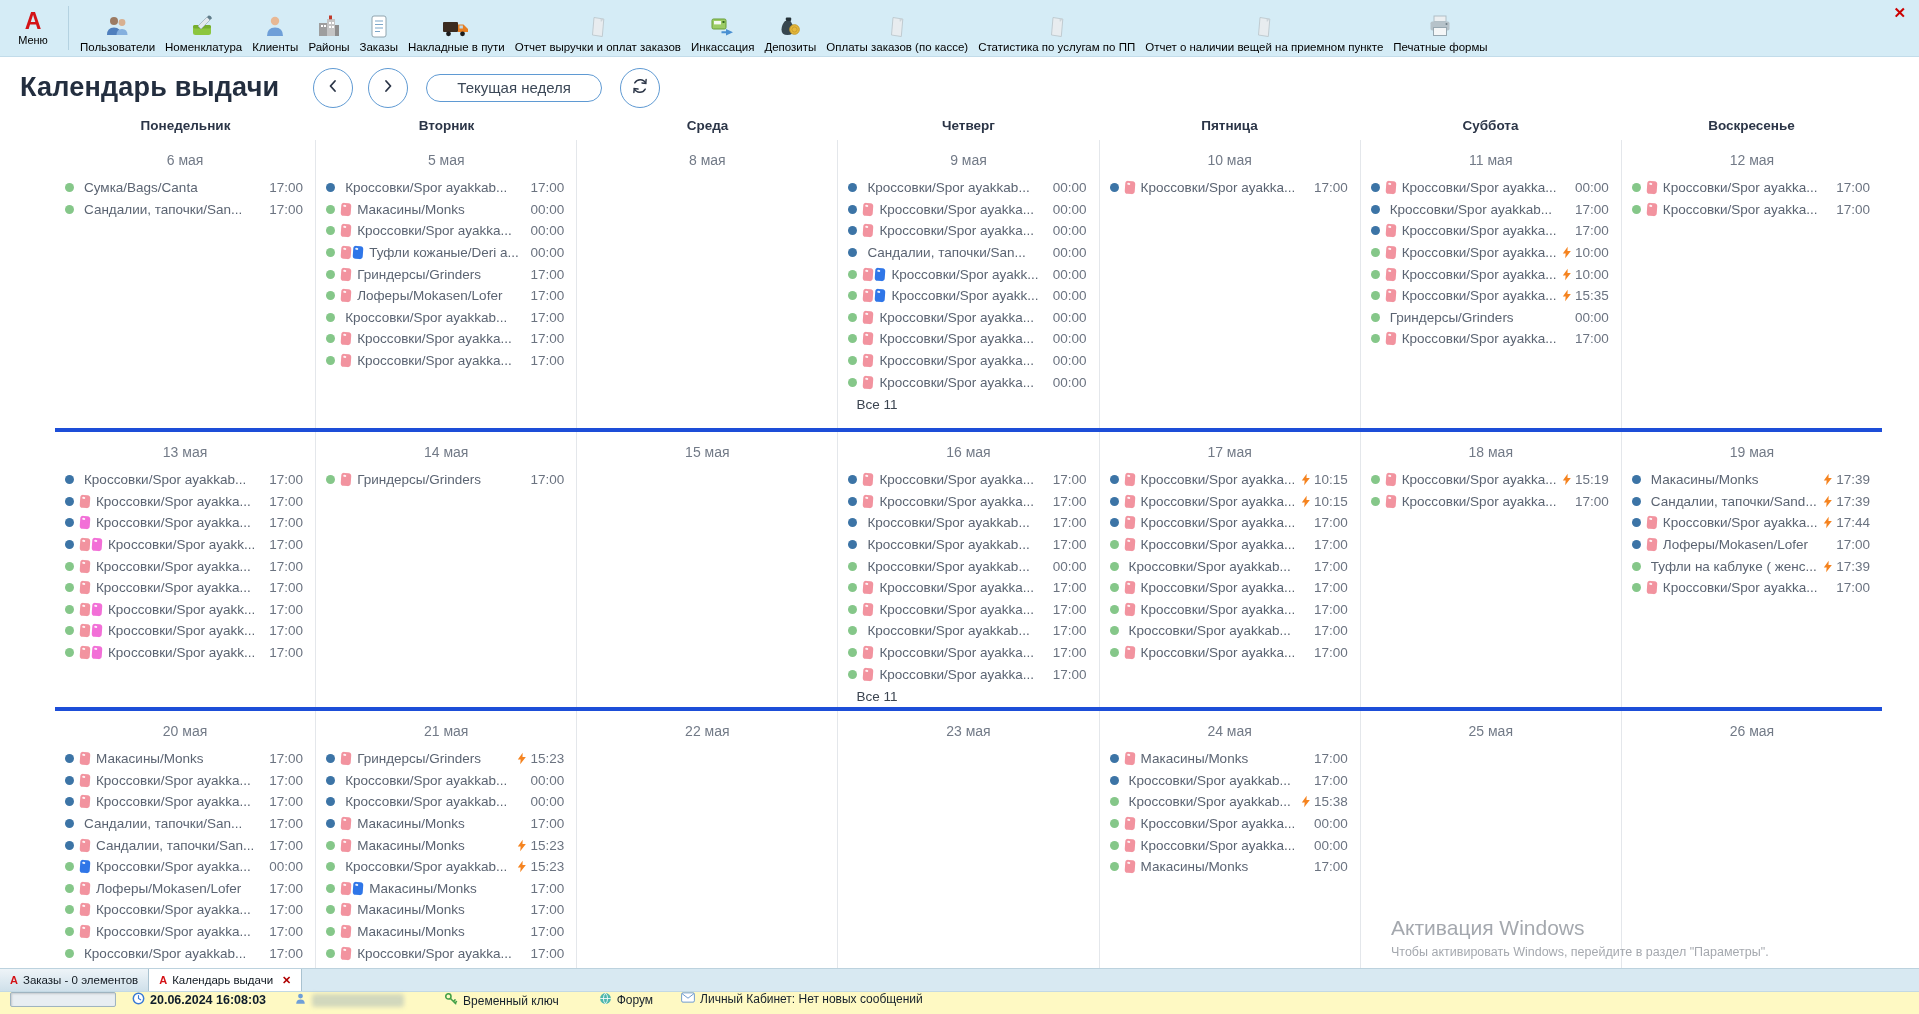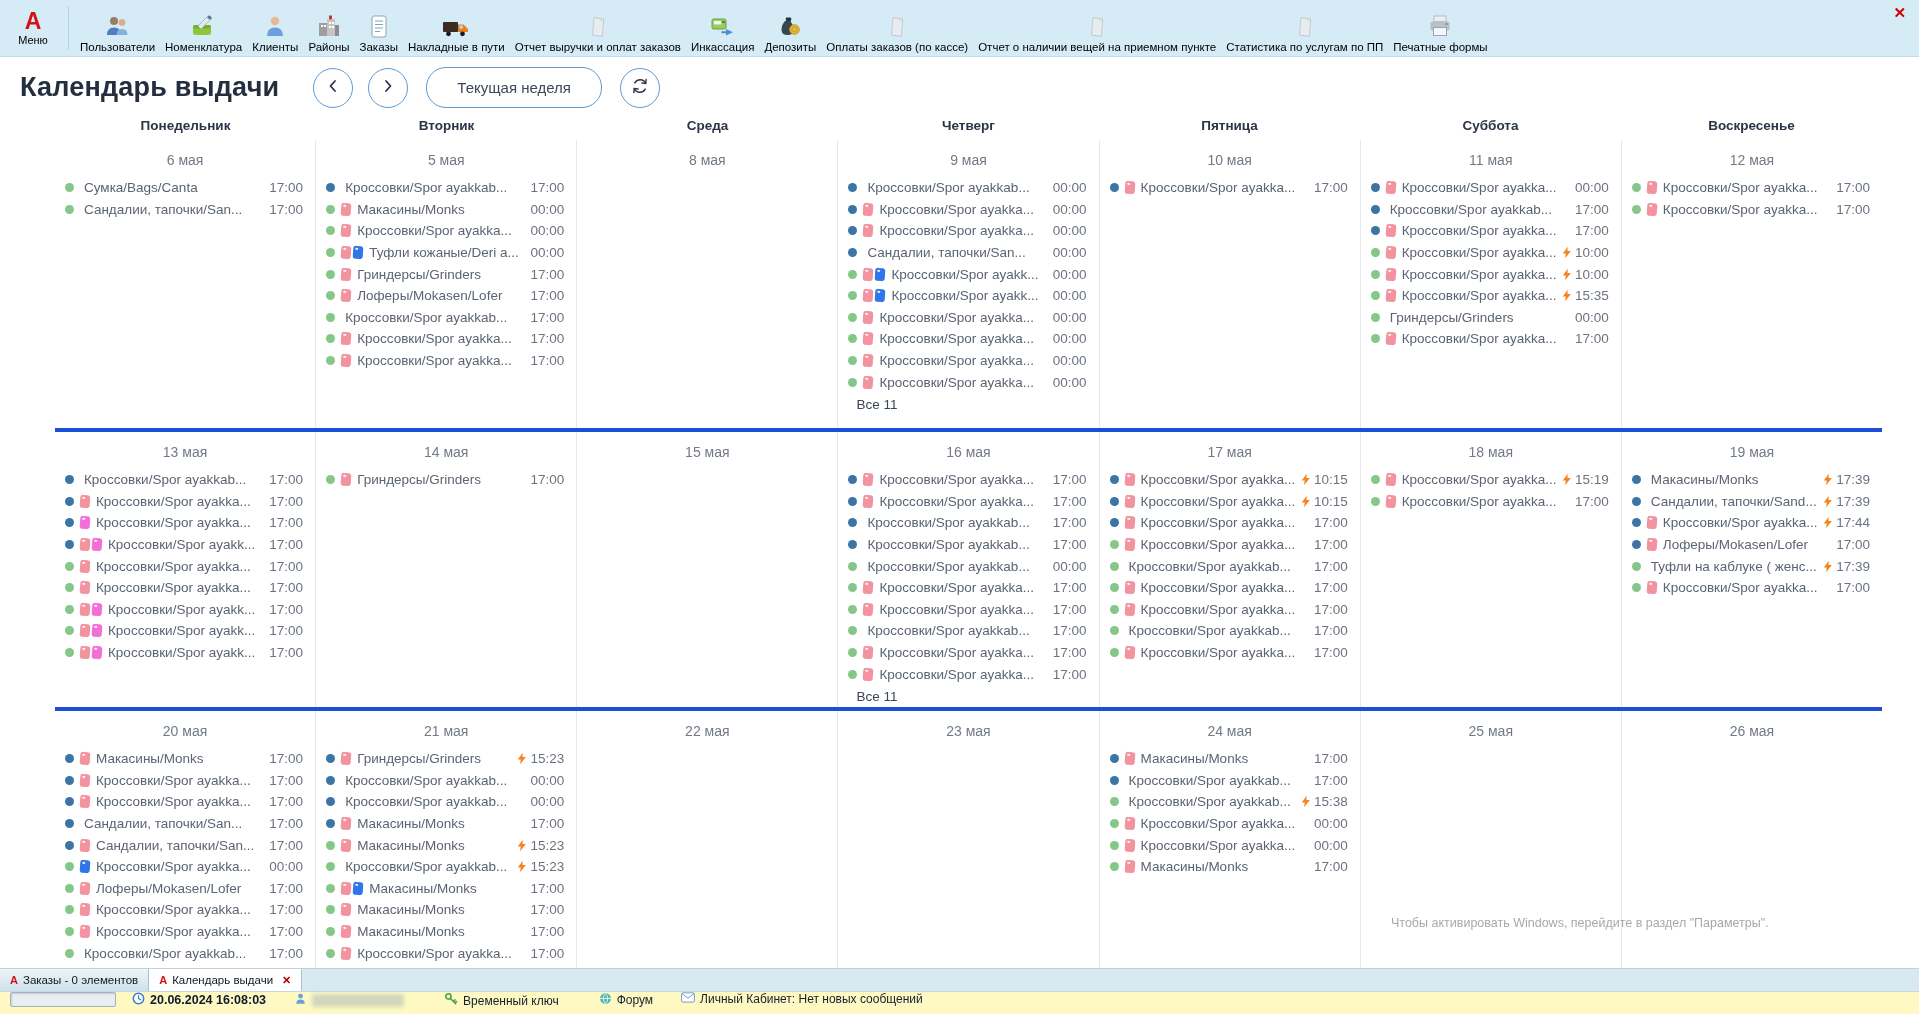--- a/index.html
+++ b/index.html
@@ -28,21 +28,21 @@
 
   
   .page-header { flex:0 0 61px; display:flex; align-items:center; padding-left:20px; }
   .title { font-size:27px; font-weight:800; color:#232e3f; margin:0 34px 0 0; letter-spacing:.2px; }
   .circle-btn {
     width:40px; height:40px; border-radius:50%; border:1px solid #5f9ad3; background:#fff;
     display:flex; align-items:center; justify-content:center; cursor:pointer; padding:0;
   }
   .circle-btn + .circle-btn { margin-left:15px; }
   .pill-btn {
-    height:41px; border-radius:20px; border:1px solid #5f9ad3; background:#fff;
+    height:28px; border-radius:20px; border:1px solid #5f9ad3; background:#fff;
     padding:0 30px; font-size:15px; color:#3c4857; margin:0 18px; cursor:pointer;
     font-family:"Liberation Sans", sans-serif;
   }
 
   
   .day-headers { flex:0 0 22px; margin:0 37px 0 55px; display:flex; }
   .day-h { flex:1; text-align:center; font-size:13.5px; font-weight:700; color:#2b3547; }
   .weeks { flex:0 0 828px; margin:0 37px 0 55px; display:flex; flex-direction:column; }
   .week { display:flex; }
   .week + .week { border-top:4px solid #1d4ed8; }
@@ -207,30 +207,30 @@
           </span>
           <span class="tb-label">Оплаты заказов (по кассе)</span>
         </div>
         <div class="tb-item">
           <span class="tb-icon">
             <svg width="22" height="26" viewBox="0 0 22 26">
               <path d="M7 3.5 L16.8 5 L15.3 22.5 L5.5 21 Z" fill="#e8ecef" stroke="#bcc7cd" stroke-width="0.9"></path>
               <path d="M16.8 5 L13.4 4.5 L13.9 8 Z" fill="#cdd5da"></path>
             </svg>
           </span>
-          <span class="tb-label">Отчет о наличии вещей на приемном пункте</span>
+          <span class="tb-label">Статистика по услугам по ПП</span>
         </div>
         <div class="tb-item">
           <span class="tb-icon">
             <svg width="22" height="26" viewBox="0 0 22 26">
               <path d="M7 3.5 L16.8 5 L15.3 22.5 L5.5 21 Z" fill="#e8ecef" stroke="#bcc7cd" stroke-width="0.9"></path>
               <path d="M16.8 5 L13.4 4.5 L13.9 8 Z" fill="#cdd5da"></path>
             </svg>
           </span>
-          <span class="tb-label">Статистика по услугам по ПП</span>
+          <span class="tb-label">Отчет о наличии вещей на приемном пункте</span>
         </div>
         <div class="tb-item">
           <span class="tb-icon">
             <svg width="26" height="25" viewBox="0 0 26 25">
               <rect x="7" y="2" width="12" height="5.5" fill="#eceff1" stroke="#b0bec5"></rect>
               <rect x="3.5" y="7.5" width="19" height="9" rx="1.8" fill="#b6c2c9"></rect>
               <rect x="6.5" y="13.5" width="13" height="8" fill="#f4f6f7" stroke="#97a7b0"></rect>
               <circle cx="19.5" cy="10" r="1" fill="#6d7d86"></circle>
             </svg>
           </span>
@@ -1154,20 +1154,21 @@
         <div class="day">
           <div class="day-date">25 мая</div>
         </div>
         <div class="day">
           <div class="day-date">26 мая</div>
         </div>
       </div>
     </div>
 
   <div class="watermark">
+    <div class="wm1">Активация Windows</div>
     <div class="wm2">Чтобы активировать Windows, перейдите в раздел "Параметры".</div>
   </div>
 
   <div class="tabbar" id="tabbar">
       <div class="tab">
         <span class="tab-a">A</span>
         <span>Заказы - 0 элементов</span>
       </div>
       <div class="tab active">
         <span class="tab-a">A</span>

